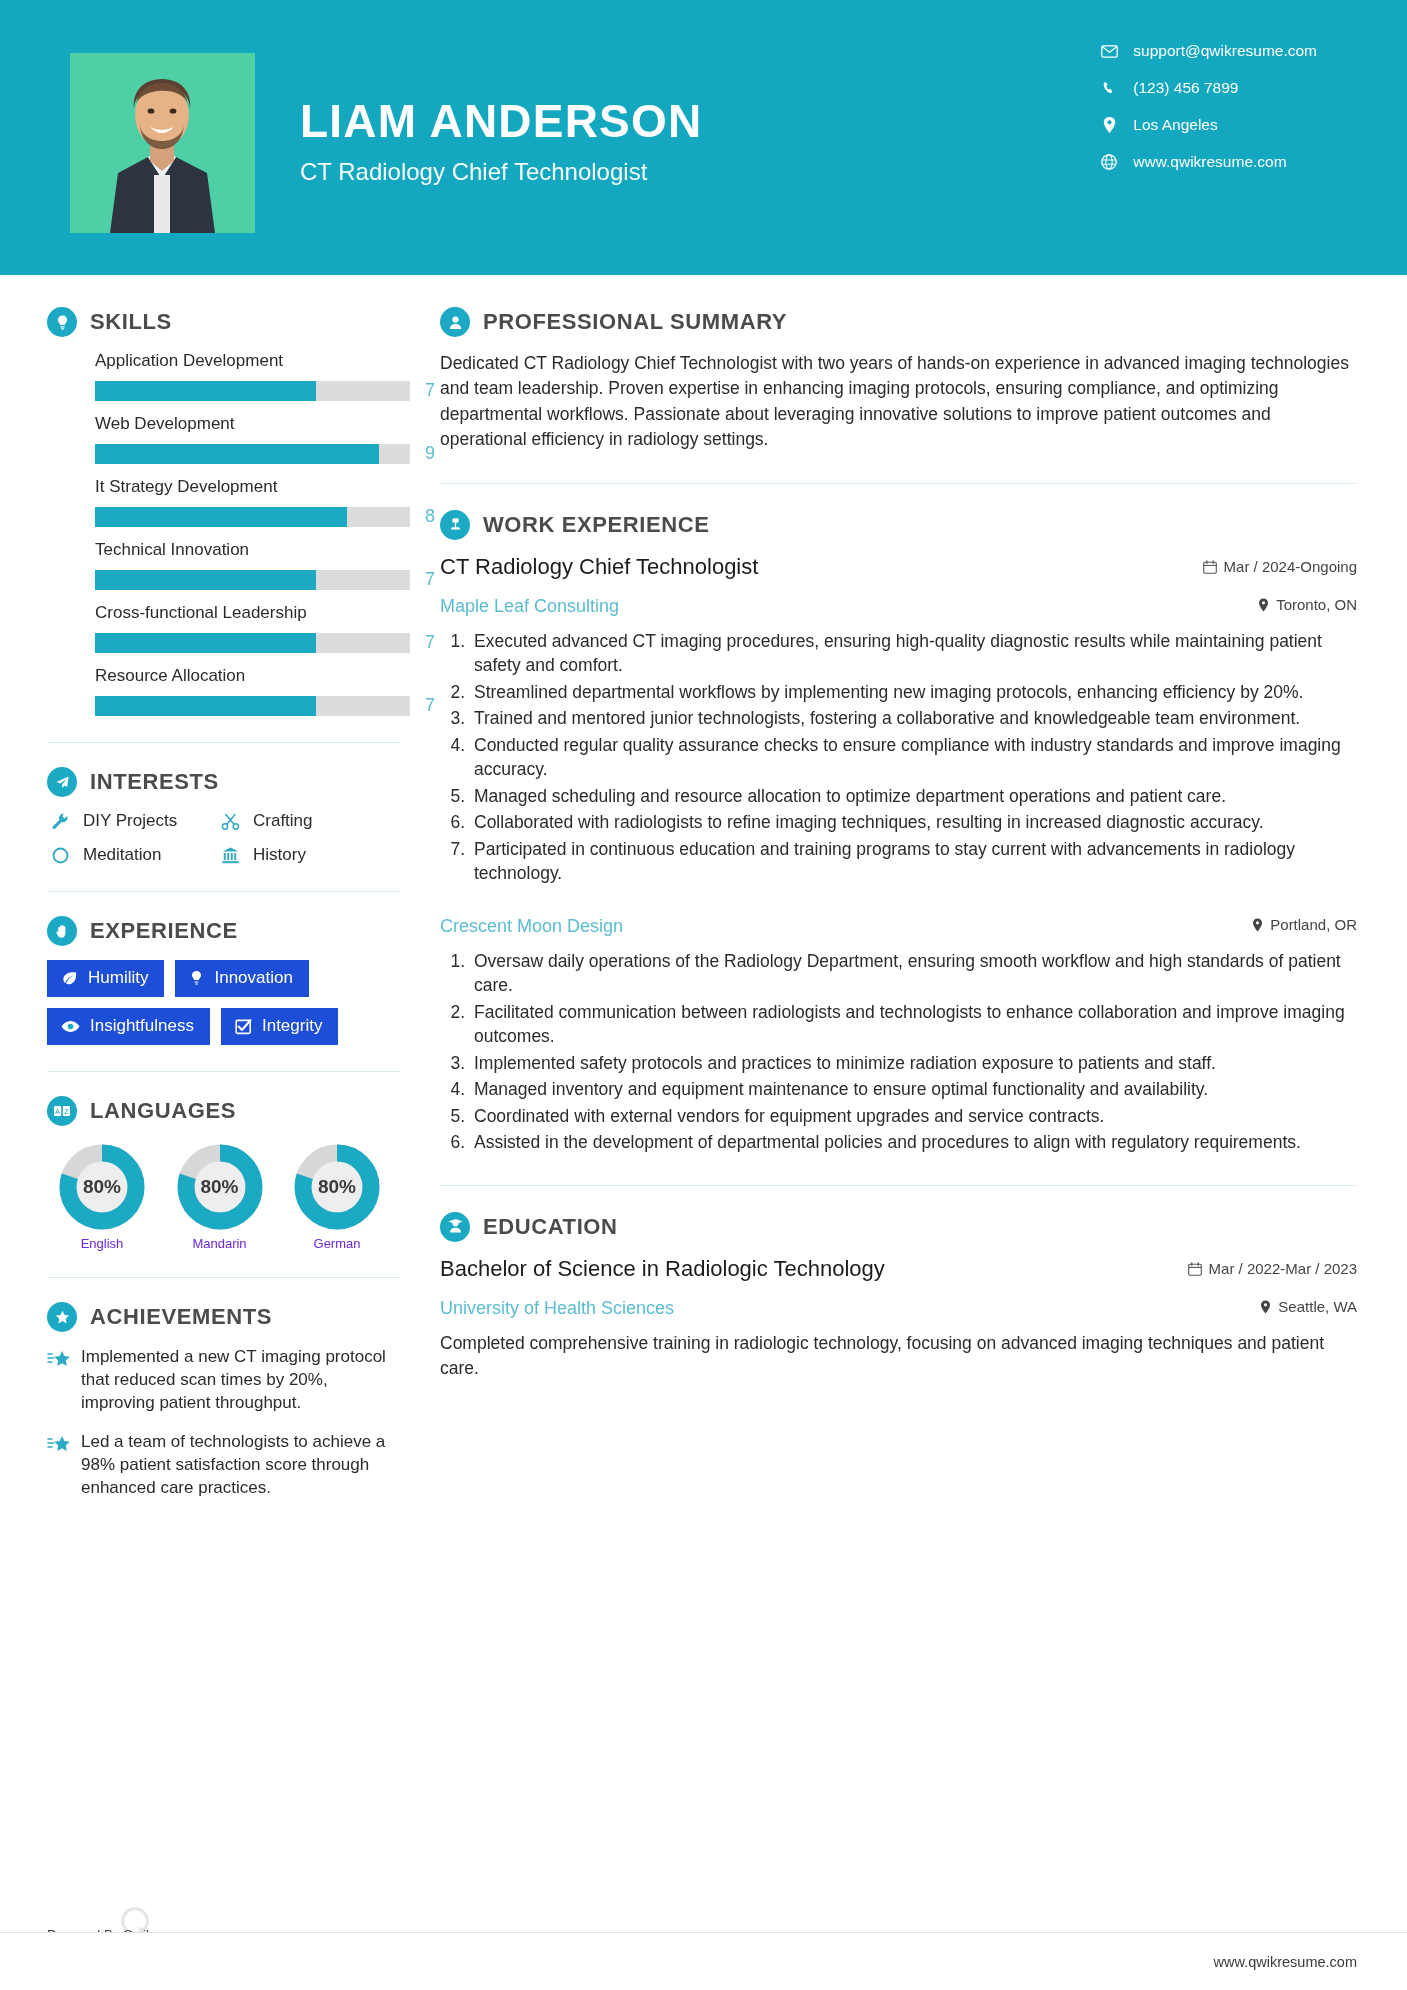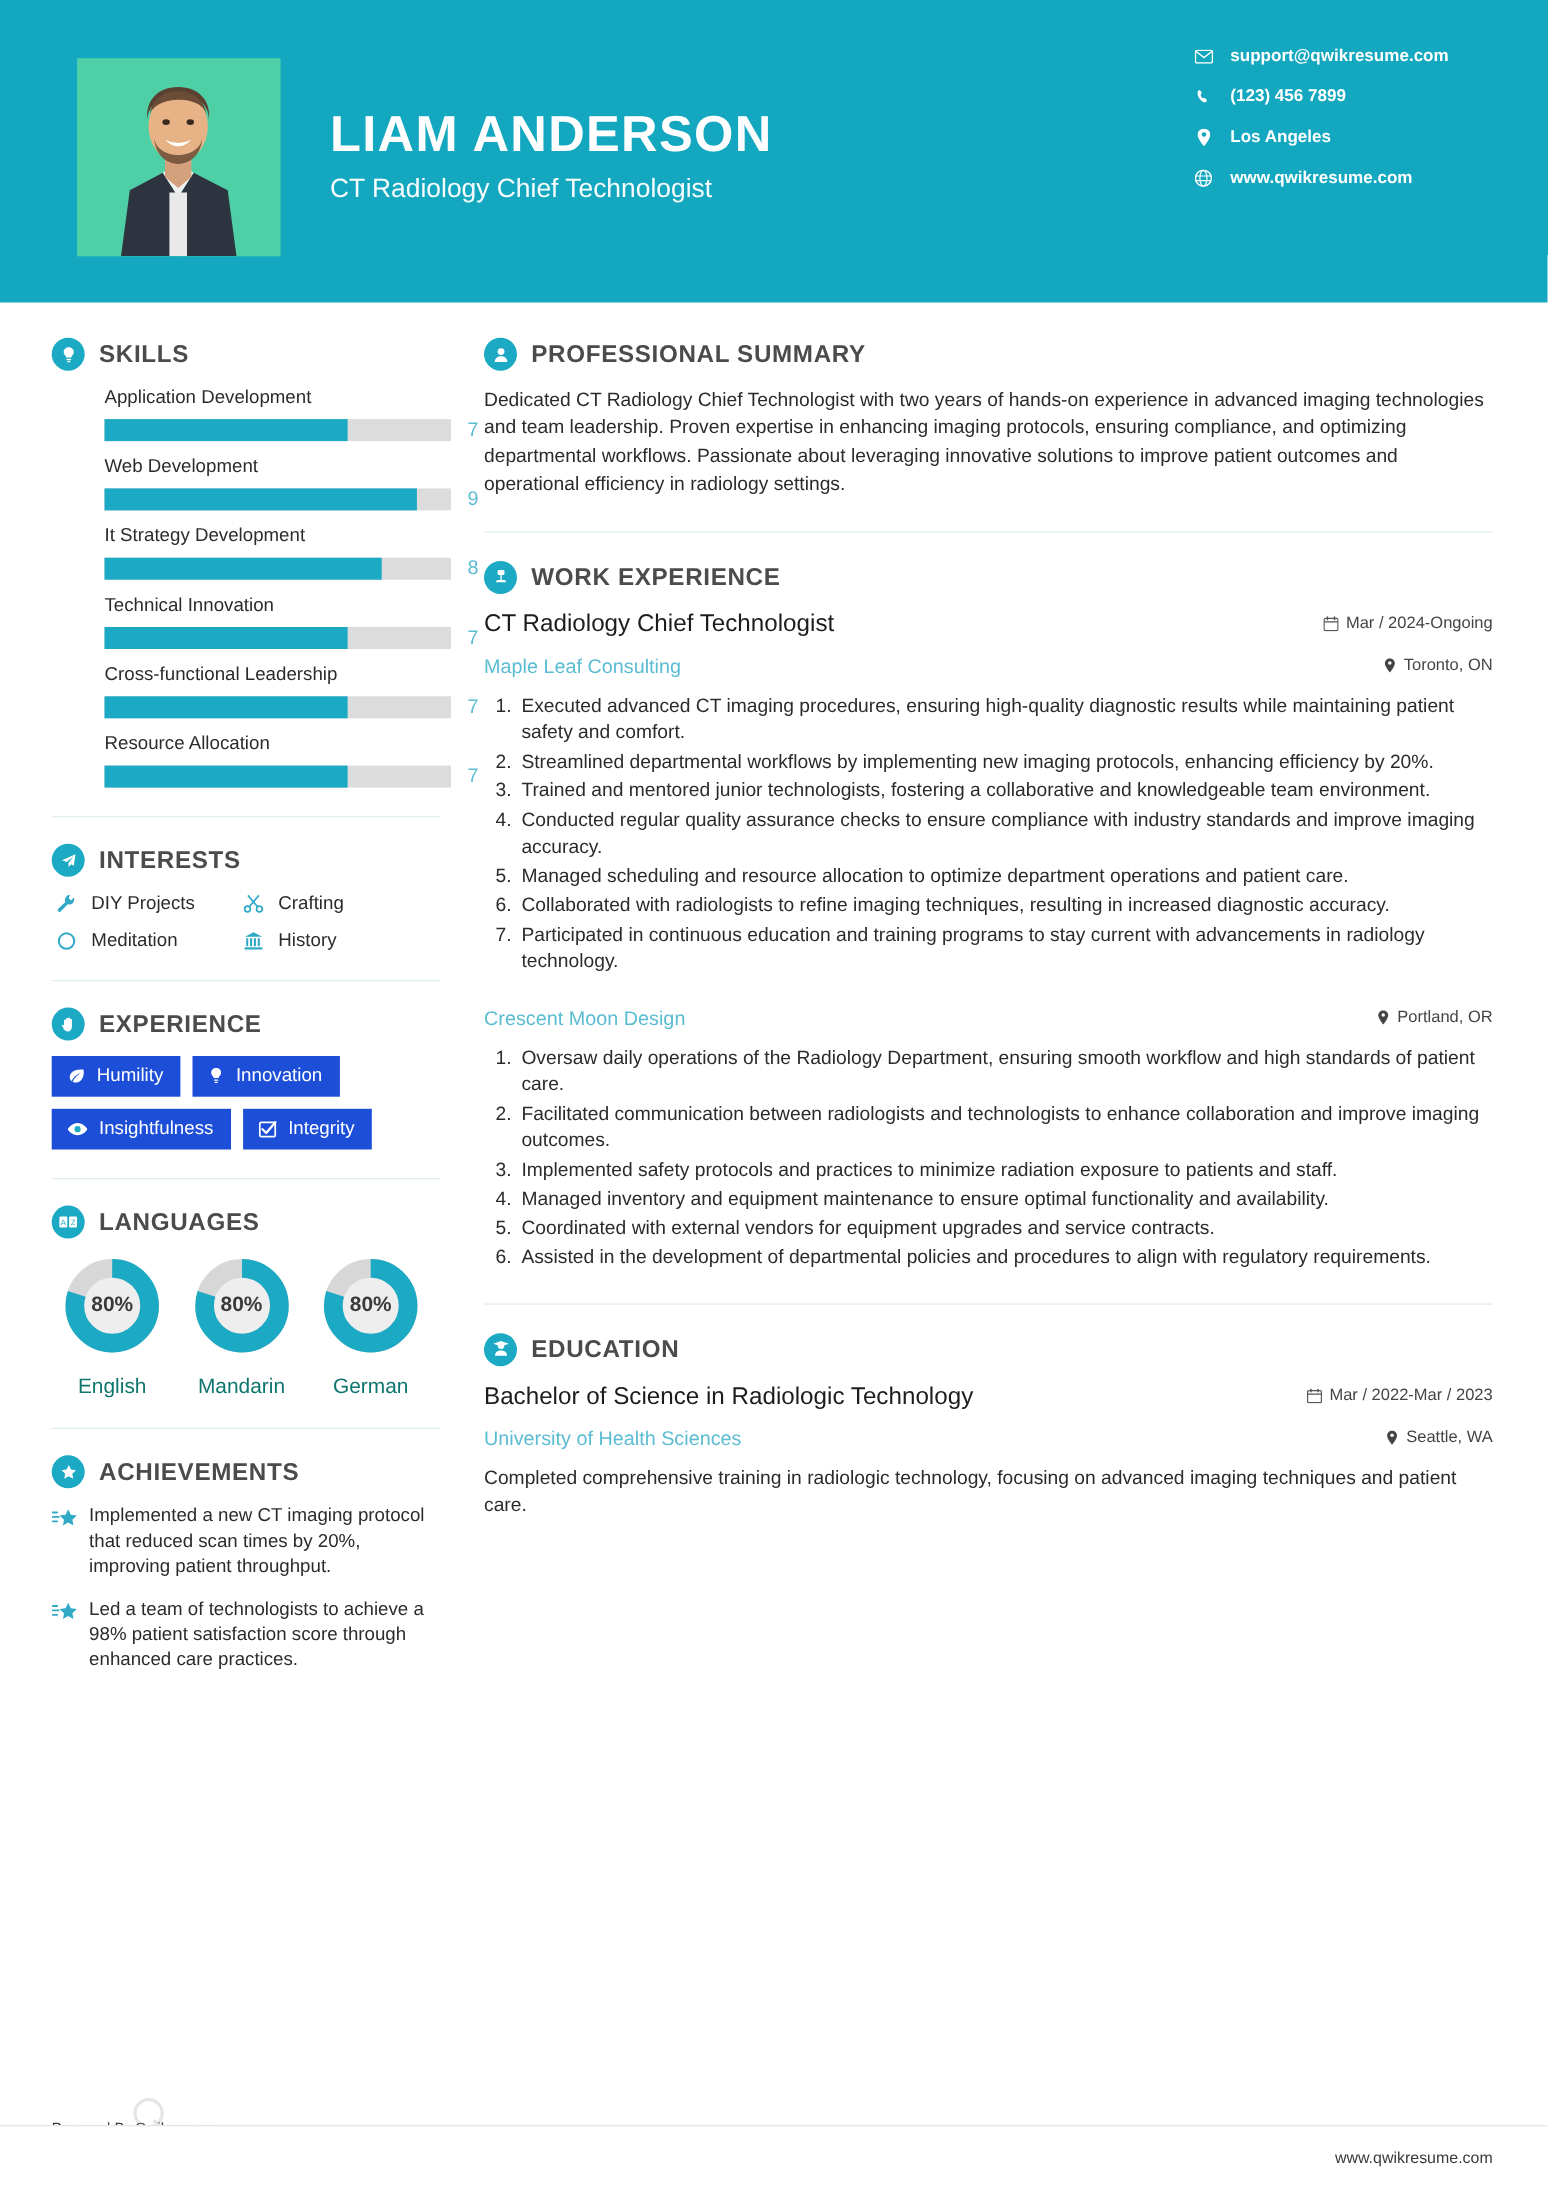--- a/index.html
+++ b/index.html
@@ -47,21 +47,20 @@
     margin-top: 14px;
     font-weight: 400;
     opacity: .97;
   }
 
   .contacts {
     position: absolute;
     right: 90px;
     top: 42px;
     color: #ffffff;
-    font-weight: bold;
   }
   .contact-row {
     display: flex;
     align-items: center;
     margin-bottom: 19px;
     font-size: 15.5px;
   }
   .contact-icon {
     width: 24px;
     display: inline-flex;
@@ -195,23 +194,23 @@
     position: absolute;
     inset: 0;
     display: flex;
     align-items: center;
     justify-content: center;
     font-size: 19px;
     font-weight: bold;
     color: #3a3a3a;
   }
   .lang-name {
-    margin-top: 16px;
-    font-size: 19px;
-    color: #0f766e;
+    margin-top: 2px;
+    font-size: 13px;
+    color: #6d28d9;
   }
 
   
   .ach-item {
     display: flex;
     margin-bottom: 16px;
   }
   .ach-ico { width: 34px; flex: none; padding-top: 3px; }
   .ach-ico svg { display: block; }
   .ach-text {

